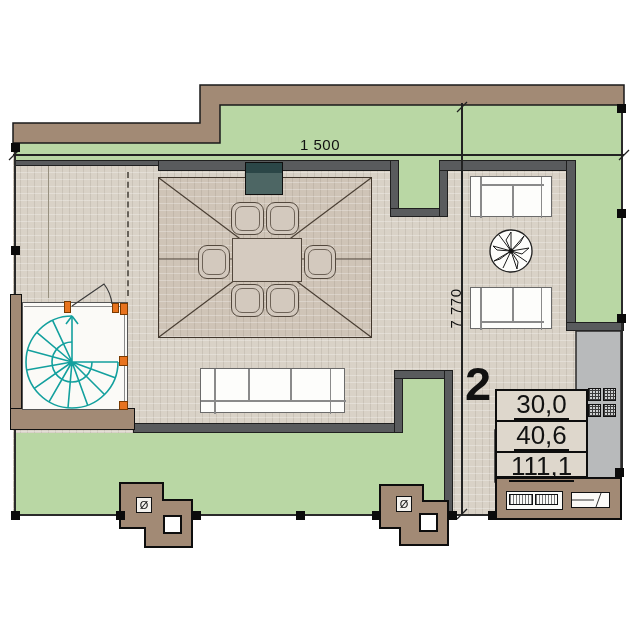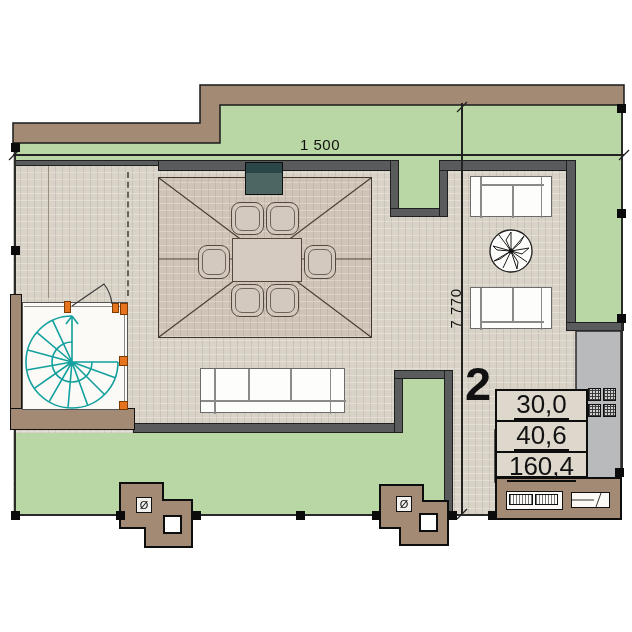--- a/index.html
+++ b/index.html
@@ -198,21 +198,21 @@
     </div>
 
   <div class="abs areabox" style="left:495px;top:341px;width:93px;height:89px;margin-top:48px;">
     <div class="arearow">
         <span>30,0</span>
       </div>
     <div class="arearow">
         <span>40,6</span>
       </div>
     <div class="arearow">
-        <span>160,4</span>
+        <span>111,1</span>
       </div>
   </div>
   <div class="abs unitnum" style="left:458px;top:360px;width:40px;text-align:center;">2</div>
 
   <div class="abs" style="left:13px;top:154px;width:611px;height:1.5px;background:#222;"></div>
   <div class="abs" style="left:461px;top:103px;width:1.5px;height:412px;background:#222;"></div>
   <svg width="632" height="632">
     <g stroke="#222" stroke-width="1.3">
       <line x1="9" y1="160" x2="19" y2="150"></line>
       <line x1="619" y1="160" x2="629" y2="150"></line>

